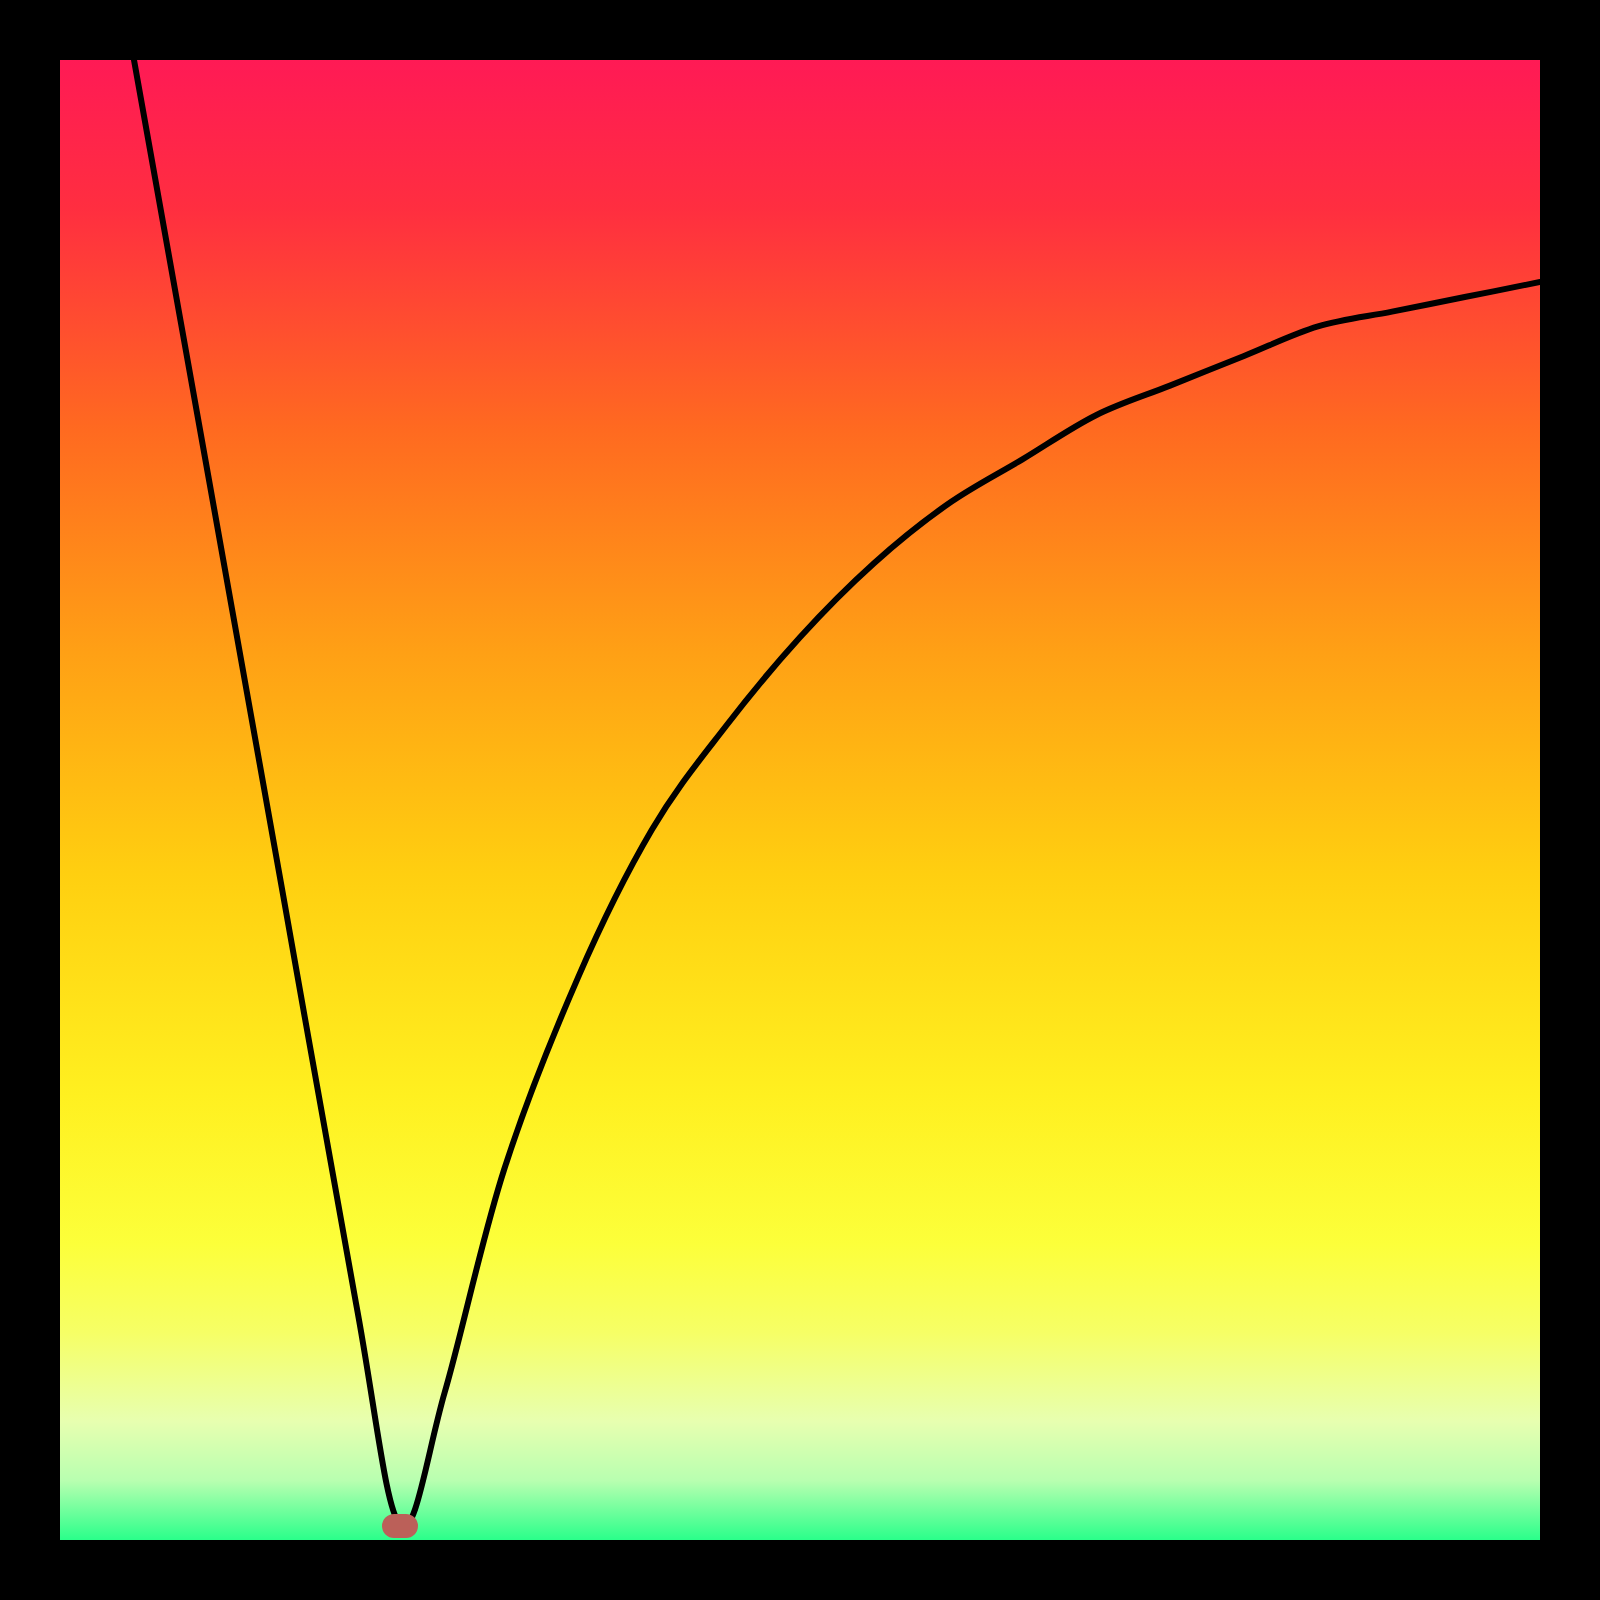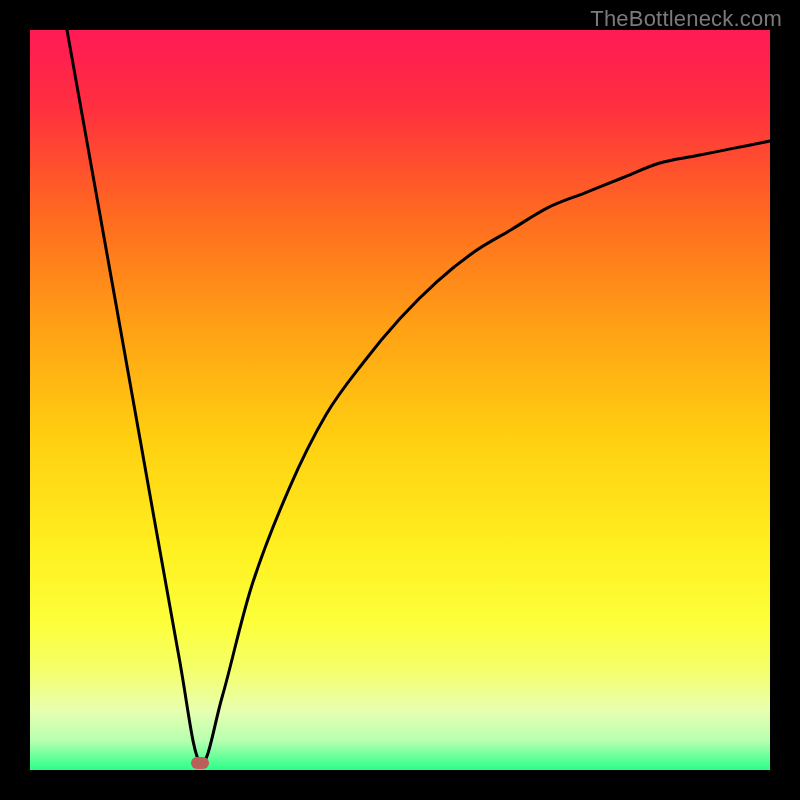--- a/index.html
+++ b/index.html
@@ -55,14 +55,13 @@
 <body>
 
 <div class="frame">
   <div class="plot">
     <div class="gradient" id="grad" style="background: linear-gradient(rgb(255, 26, 85) 0%, rgb(255, 46, 64) 10%, rgb(255, 106, 32) 25%, rgb(255, 160, 21) 40%, rgb(255, 207, 16) 55%, rgb(255, 240, 32) 70%, rgb(252, 255, 58) 80%, rgb(246, 255, 102) 86%, rgb(231, 255, 176) 92%, rgb(184, 255, 176) 96%, rgb(42, 255, 138) 100%);"></div>
     <svg class="curve" viewBox="0 0 740 740" preserveAspectRatio="none">
       <path id="curvePath" fill="none" stroke-width="3" stroke-linecap="round" stroke-linejoin="round" d="M 37 0 C 43.166666666666664 34.53333333333334, 61.666666666666664 138.13333333333338, 74 207.20000000000005 C 86.33333333333333 276.2666666666667, 98.66666666666667 345.3333333333333, 111 414.4 C 123.33333333333333 483.46666666666664, 138.13333333333333 568.5666666666667, 148 621.6 C 157.86666666666667 674.6333333333333, 162.8 725.2, 170.20000000000002 732.6 C 177.60000000000002 740, 183.76666666666668 695.6, 192.4 666 C 201.03333333333333 636.4, 210.9 589.5333333333333, 222 555 C 233.1 520.4666666666667, 246.66666666666666 487.1666666666667, 259 458.8 C 271.3333333333333 430.43333333333334, 283.6666666666667 405.7666666666667, 296 384.8 C 308.3333333333333 363.8333333333333, 320.6666666666667 349.0333333333333, 333 332.99999999999994 C 345.3333333333333 316.9666666666666, 357.66666666666663 302.1666666666667, 370 288.6 C 382.33333333333337 275.03333333333336, 394.66666666666674 262.7, 407.00000000000006 251.59999999999997 C 419.33333333333337 240.49999999999997, 431.6666666666667 230.63333333333333, 444 222 C 456.3333333333333 213.36666666666667, 468.6666666666667 207.20000000000007, 481 199.80000000000007 C 493.3333333333333 192.40000000000006, 505.6666666666667 183.7666666666667, 518 177.60000000000002 C 530.3333333333334 171.43333333333334, 542.6666666666666 167.7333333333333, 555 162.79999999999995 C 567.3333333333334 157.86666666666662, 579.6666666666666 152.9333333333333, 592 148 C 604.3333333333334 143.0666666666667, 616.6666666666666 136.90000000000003, 629 133.20000000000005 C 641.3333333333334 129.50000000000006, 653.6666666666666 128.26666666666674, 666 125.80000000000007 C 678.3333333333334 123.33333333333339, 690.6666666666666 120.86666666666666, 703 118.39999999999998 C 715.3333333333334 115.9333333333333, 733.8333333333334 112.23333333333333, 740 111" stroke="#000000"></path>
     </svg>
     <div class="marker" id="marker" style="left: 170.2px; top: 732.6px; background: rgb(187, 96, 89);"></div>
   </div>
-  <div class="watermark">TheBottleneck.com</div>
 </div>
 
 </body></html>

